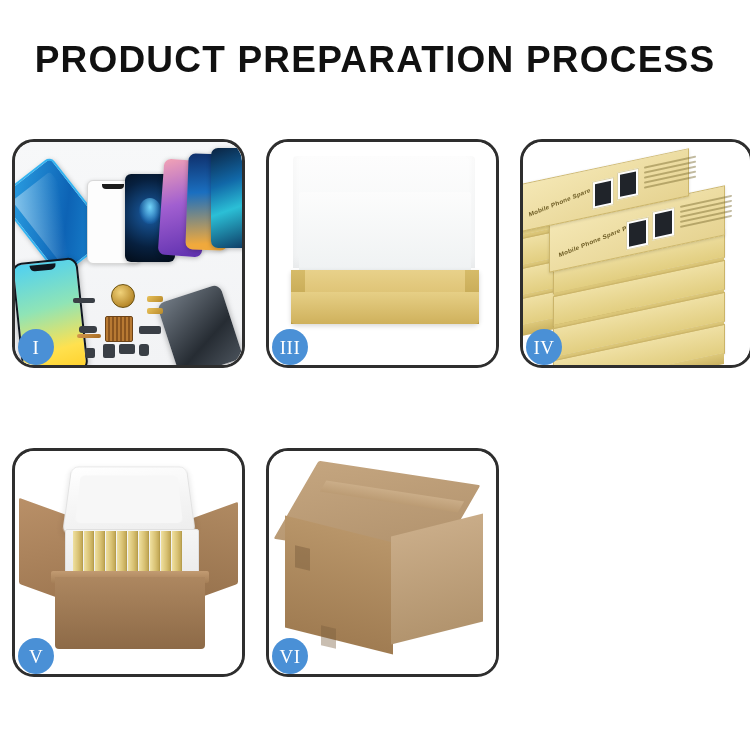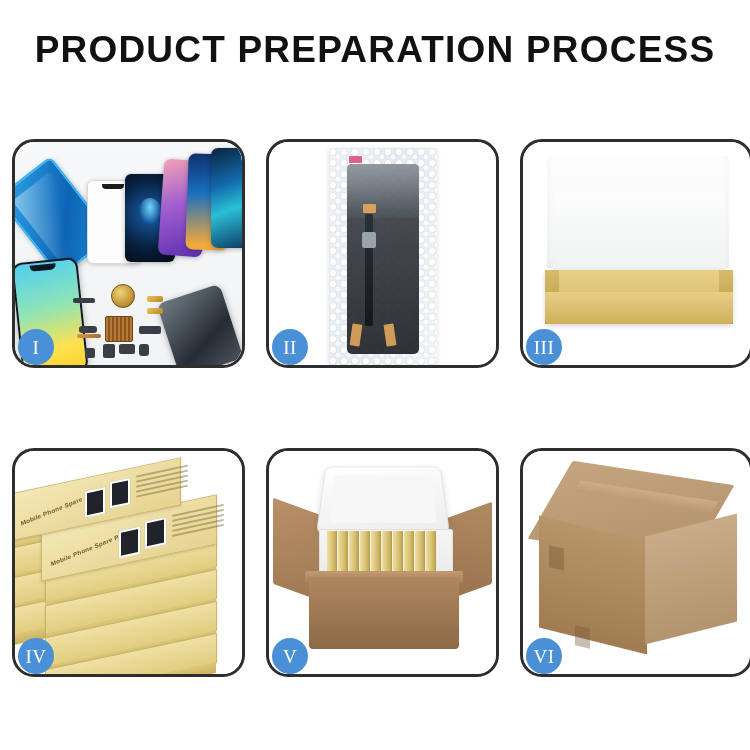--- a/index.html
+++ b/index.html
@@ -7,21 +7,21 @@
     width:750px;height:750px;background:#ffffff;
     font-family:"Liberation Sans", sans-serif;
     overflow:hidden;
   }
   .page{position:relative;width:750px;height:750px;background:#fff;}
 
   
   .header{padding-top:30px;text-align:center;}
   .title{
     font-size:37px;font-weight:700;letter-spacing:1.2px;
-    color:#111;line-height:1.1;margin:0;
+    color:#111;line-height:1.1;margin:10px;
     font-family:"Liberation Sans", sans-serif;
   }
   .subtitle{
     font-size:14.5px;color:#1a1a1a;margin:12px 0 0 0;
     font-weight:400;letter-spacing:0.2px;
   }
 
   
   .grid{
     position:absolute;left:12px;top:139px;
@@ -318,34 +318,20 @@
           <div class="pt" style="left:66px;top:44px;width:22px;height:8px;"></div>
           <div class="pt" style="left:30px;top:62px;width:12px;height:14px;"></div>
           <div class="pt" style="left:46px;top:62px;width:16px;height:10px;"></div>
           <div class="pt" style="left:66px;top:62px;width:10px;height:12px;border-radius:3px;"></div>
           <div class="pt" style="left:12px;top:66px;width:10px;height:10px;"></div>
         </div>
       </div>
       <div class="badge">I</div>
     </div>
 
-    <div class="panel">
-      <div class="panel-inner p2">
-        <div class="bubblebag">
-          <div class="lcd"></div>
-          <div class="flex"></div>
-          <div class="flex-ic"></div>
-          <div class="tape"></div>
-          <div class="tape2"></div>
-          <div class="tape3"></div>
-          <div class="pinklabel"></div>
-        </div>
-      </div>
-      <div class="badge">II</div>
-    </div>
 
     <div class="panel">
       <div class="panel-inner p3">
         <div class="b3-lid"></div>
         <div class="b3-foam"></div>
         <div class="b3-bubble"></div>
         <div class="b3-tray"></div>
         <div class="b3-front"></div>
       </div>
       <div class="badge">III</div>

